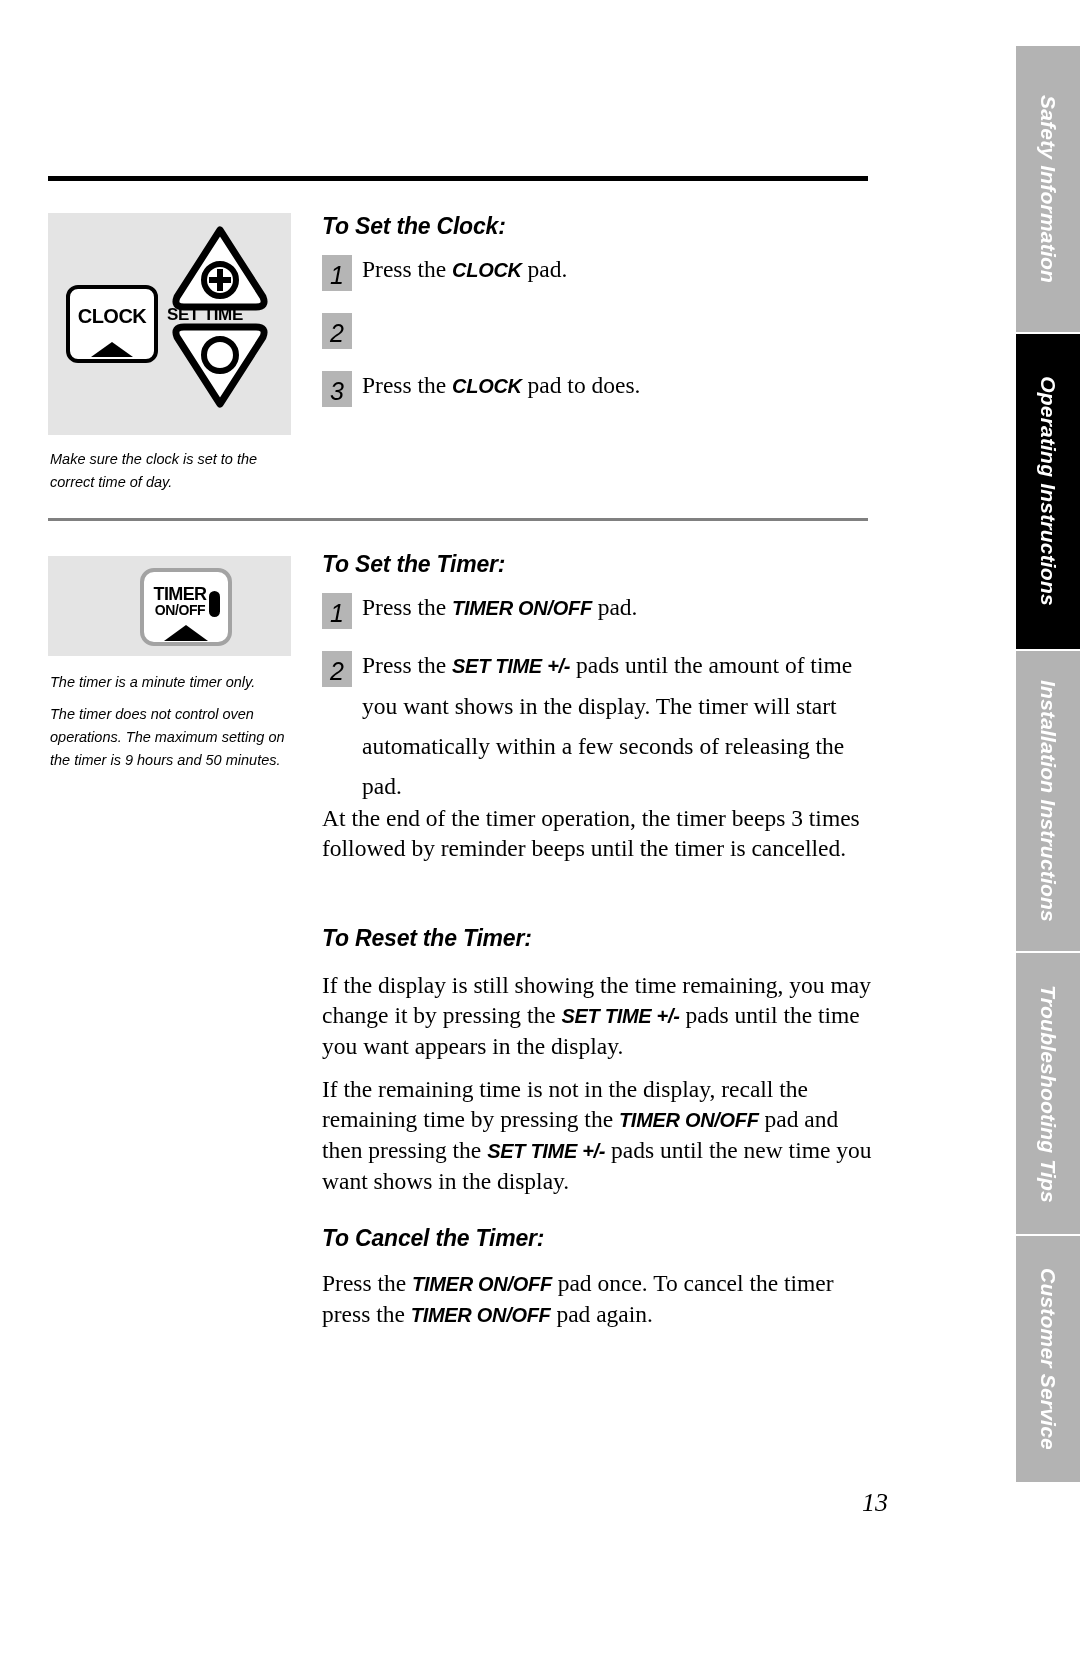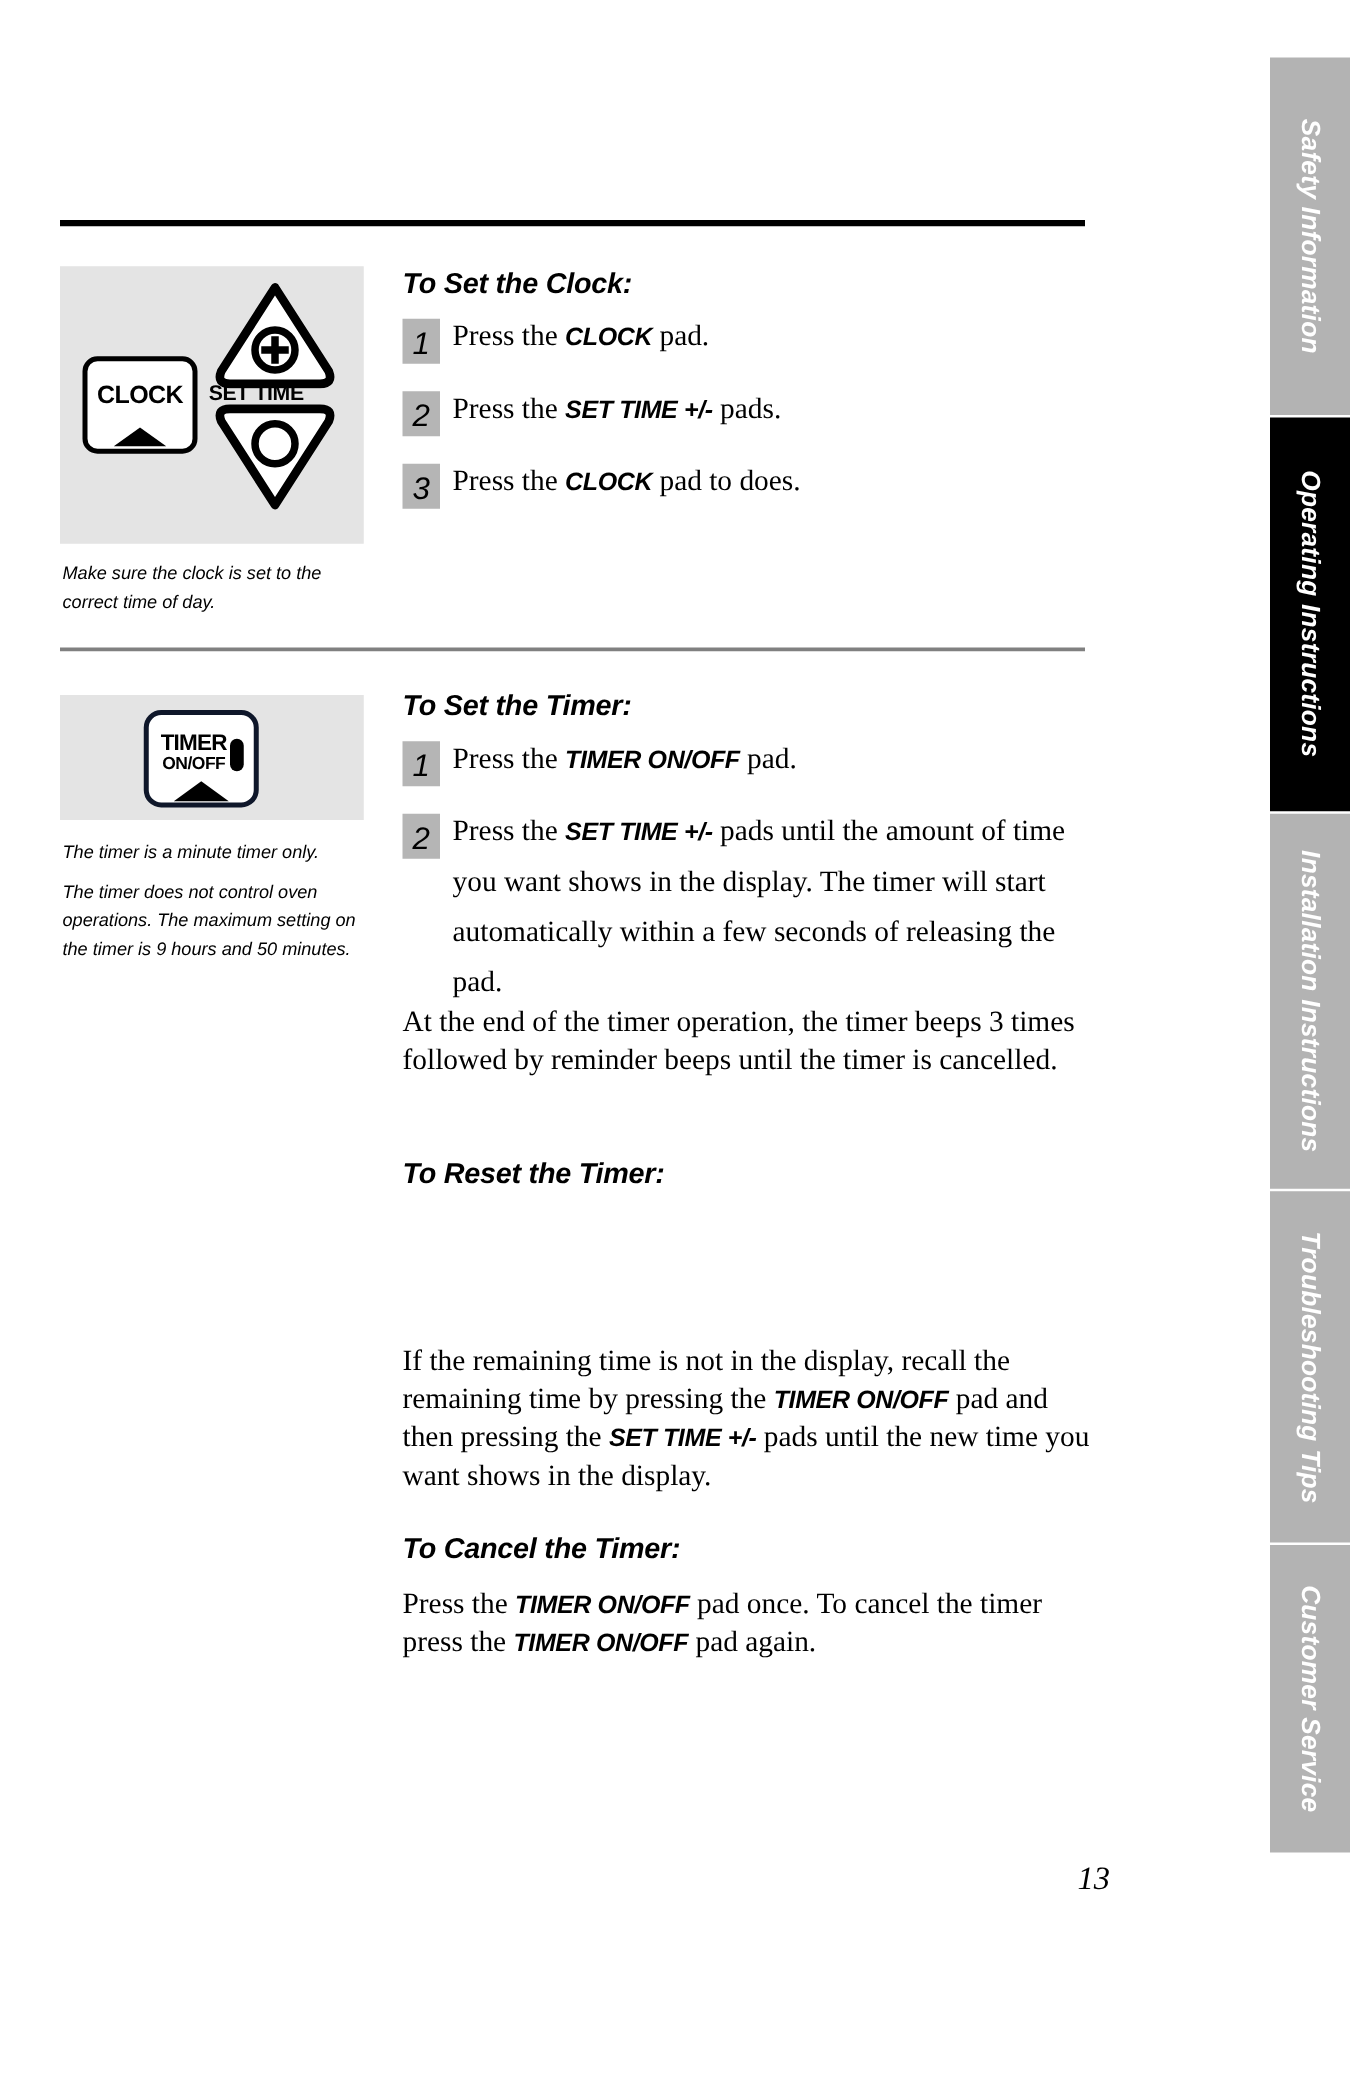--- a/index.html
+++ b/index.html
@@ -127,23 +127,23 @@
     width: 106px;
     text-align: left;
     font-family: "Liberation Sans", sans-serif;
     font-weight: bold;
     font-size: 17px;
     letter-spacing: -0.3px;
   }
 
   .timer-pad {
     position: absolute;
-    left: 67px; top: 12px;
+    left: 92px; top: 12px;
     width: 92px; height: 78px;
-    border: 4px solid #0f172a;
+    border: 4px solid #a3a3a3;
     border-radius: 14px;
     background: #fff;
   }
   .timer-pad .t1 {
     position: absolute;
     left: 6px; top: 12px; right: 18px;
     text-align: center;
     font-family: "Liberation Sans", sans-serif;
     font-weight: bold;
     font-size: 18px;
@@ -323,21 +323,20 @@
 
     <h2 class="sect" id="h-clock">To Set the Clock:</h2>
 
     <div id="steps-clock">
       <div class="step">
         <div class="step-num">1</div>
         <div class="step-body"><span>Press the </span><span class="kb">CLOCK</span><span> pad.</span></div>
       </div>
       <div class="step">
         <div class="step-num">2</div>
-        <div class="step-body"><span>Press the </span><span class="kb">SET TIME +/-</span><span> pads.</span></div>
       </div>
       <div class="step">
         <div class="step-num">3</div>
         <div class="step-body"><span>Press the </span><span class="kb">CLOCK</span><span> pad to does.</span></div>
       </div>
     </div>
 
     <h2 class="sect" id="h-timer">To Set the Timer:</h2>
 
     <div id="steps-timer">
@@ -348,20 +347,21 @@
       <div class="step">
         <div class="step-num">2</div>
         <div class="step-body"><span>Press the </span><span class="kb">SET TIME +/-</span><span> pads until the amount of time you want shows in the display. The timer will start automatically within a few seconds of releasing the pad.</span></div>
       </div>
     </div>
 
     <p class="body" id="p-endtimer">At the end of the timer operation, the timer beeps 3 times followed by reminder beeps until the timer is cancelled.</p>
 
     <h2 class="sect" id="h-reset">To Reset the Timer:</h2>
 
+    <p class="body" id="p-reset-1"><span>If the display is still showing the time remaining, you may change it by pressing the </span><span class="kb">SET TIME +/-</span><span> pads until the time you want appears in the display.</span></p>
 
     <p class="body" id="p-reset-2"><span>If the remaining time is not in the display, recall the remaining time by pressing the </span><span class="kb">TIMER ON/OFF</span><span> pad and then pressing the </span><span class="kb">SET TIME +/-</span><span> pads until the new time you want shows in the display.</span></p>
 
     <h2 class="sect" id="h-cancel">To Cancel the Timer:</h2>
 
     <p class="body" id="p-cancel"><span>Press the </span><span class="kb">TIMER ON/OFF</span><span> pad once. To cancel the timer press the </span><span class="kb">TIMER ON/OFF</span><span> pad again.</span></p>
 
   </div>
 
   <div class="pagenum">13</div>

